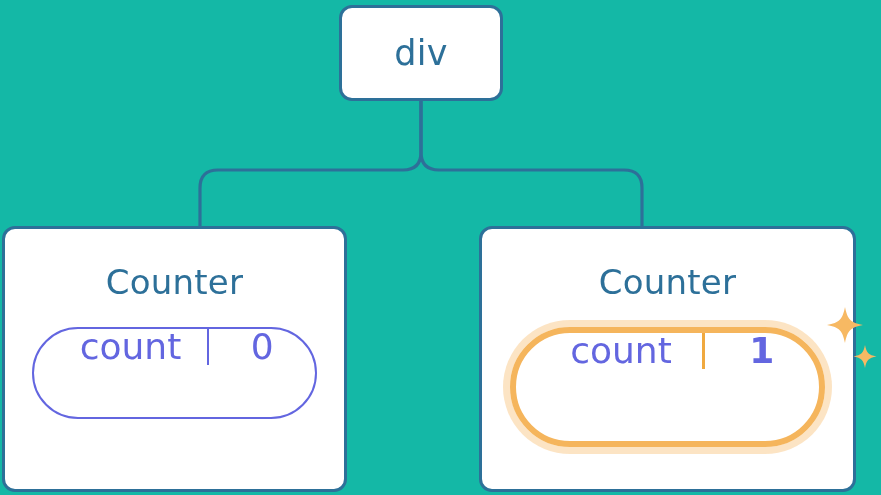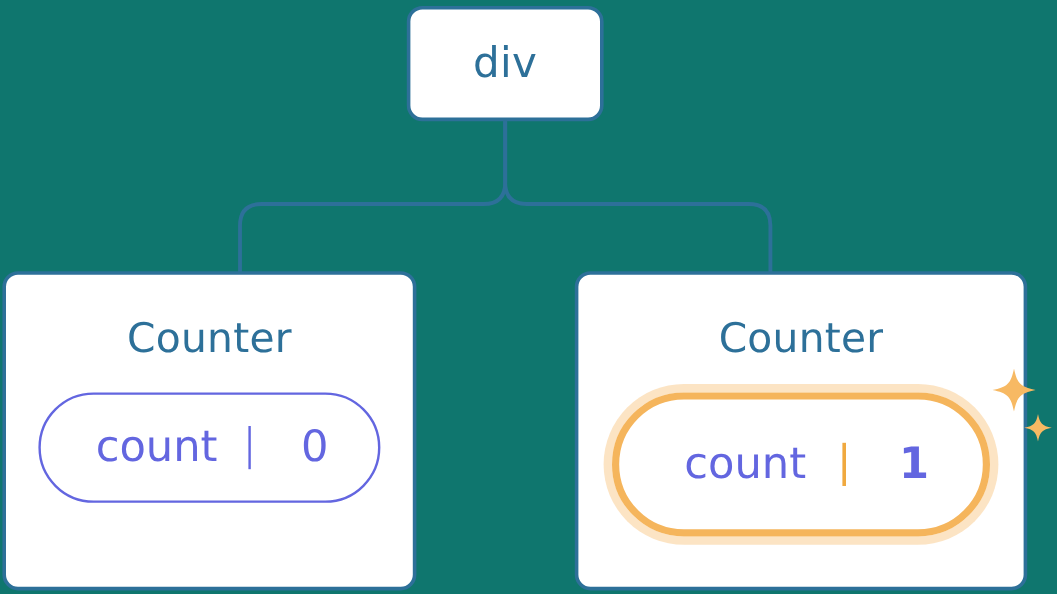--- a/index.html
+++ b/index.html
@@ -9,21 +9,21 @@
   body {
     width: 881px;
     height: 495px;
     overflow: hidden;
     font-family: "DejaVu Sans", sans-serif;
   }
   #stage {
     position: relative;
     width: 881px;
     height: 495px;
-    background: #0f766e;
+    background: #14b8a6;
   }
   
   #connectors {
     position: absolute;
     left: 0;
     top: 0;
     width: 881px;
     height: 495px;
   }
   
@@ -73,21 +73,21 @@
   
   .pill-wrap {
     position: relative;
     margin-top: 28px;
     display: flex;
     align-items: center;
     justify-content: center;
   }
   .pill {
     display: flex;
-    align-items: center;
+    align-items: flex-start;
     border-radius: 999px;
     box-sizing: border-box;
     overflow: hidden;
   }
   .pill.normal {
     border: 2px solid #6366e0;
     height: 92px;
   }
   .pill.normal .pill-key {
     padding: 0 26px 0 46px;

